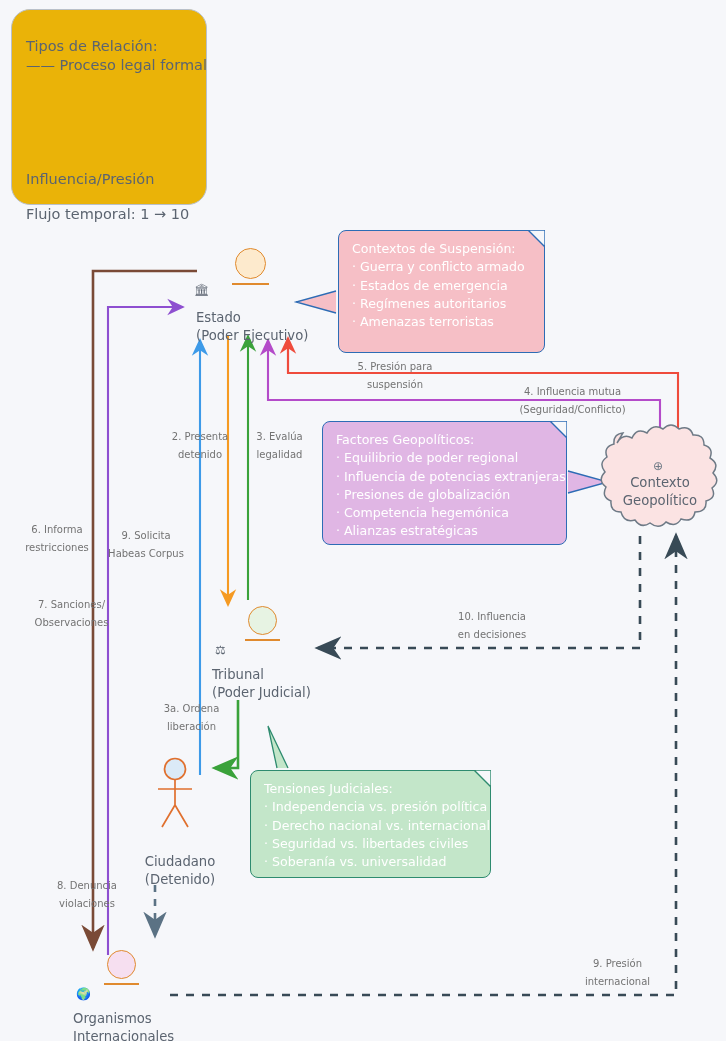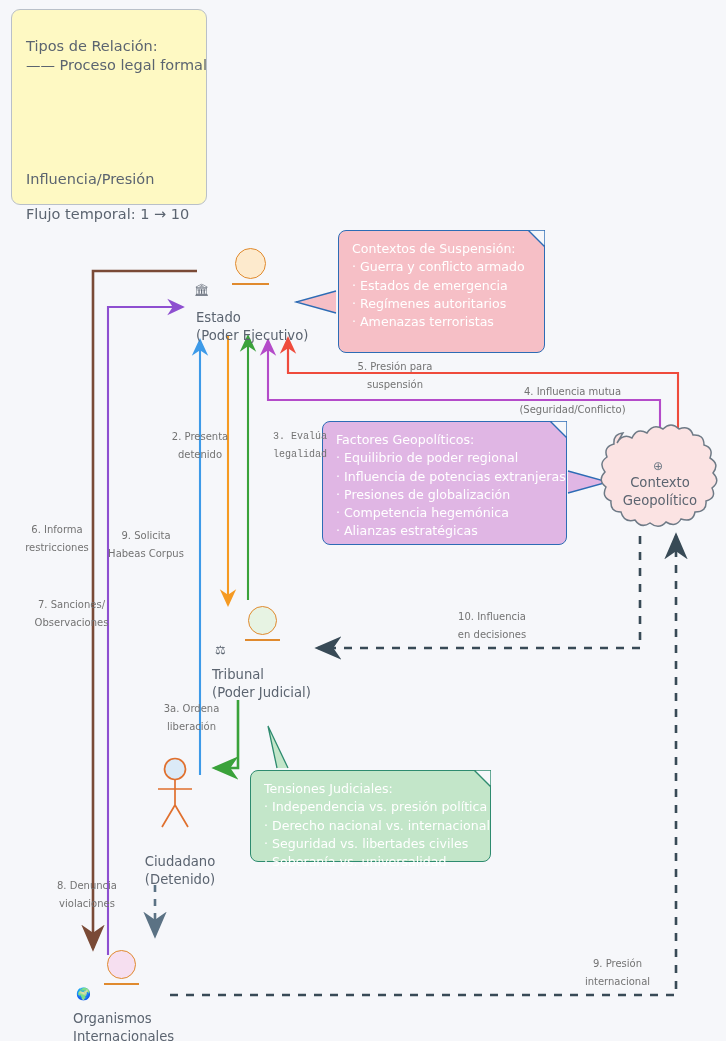--- a/index.html
+++ b/index.html
@@ -10,40 +10,40 @@
     color:#5b6470;
     overflow:hidden;
     position:relative;
   }
   #stage{position:absolute;left:0;top:0;width:726px;height:1041px;}
   svg.layer{position:absolute;left:0;top:0;width:726px;height:1041px;overflow:visible;}
 
   
   .legend{
     position:absolute;left:11px;top:9px;width:196px;height:196px;
-    background:#fef9c3;border:1.4px solid #b9c0c9;border-radius:9px;
+    background:#eab308;border:1.4px solid #b9c0c9;border-radius:19px;
     box-sizing:border-box;
   }
   .legend .ltxt{
     position:absolute;left:14px;font-size:14.5px;color:#5b6470;
     white-space:pre;line-height:20px;
   }
   .legend .l1{top:26px;}
   .legend .l2{top:45px;}
   .legend .l3{top:159px;}
   .legend .l4{top:194px;}
 
   
   .note{position:absolute;box-sizing:border-box;border-radius:8px;padding:9px 12px 26px 13px;}
   .note .ntitle,.note .nline{
     display:block;color:#ffffff;font-size:12.6px;line-height:18.3px;white-space:pre;
   }
   .note-pink{left:338px;top:230px;width:207px;height:123px;background:#f6bfc6;border:1.6px solid #2d6cb5;}
   .note-purple{left:322px;top:421px;width:245px;height:124px;background:#e0b6e4;border:1.6px solid #2d6cb5;}
-  .note-green{left:250px;top:770px;width:241px;height:92px;background:#c3e6c9;border:1.6px solid #2e8b6f;}
+  .note-green{left:250px;top:770px;width:241px;height:108px;background:#c3e6c9;border:1.6px solid #2e8b6f;}
 
   
   .fold{position:absolute;right:-1px;top:-1px;width:17px;height:17px;}
 
   
   .node{position:absolute;}
   .ncircle{
     position:absolute;border-radius:50%;border:1.7px solid #e08a2e;box-sizing:border-box;
   }
   .nbar{position:absolute;height:1.7px;background:#e08a2e;}
@@ -215,21 +215,21 @@
 
   <div class="node">
     <span class="cloud-icon" style="left:653px;top:459px;">⊕</span>
     <span class="cloud-label" style="left:610px;top:474px;width:100px;"><span>Contexto</span><br><span>Geopolítico</span></span>
   </div>
 
   <span class="elabel ta-c" style="left:86px;top:527px;width:120px;text-align:center;"><span>9. Solicita</span><br><span>Habeas Corpus</span></span>
 
   <span class="elabel ta-c" style="left:145px;top:428px;width:110px;text-align:center;"><span>2. Presenta</span><br><span>detenido</span></span>
 
-  <span class="elabel ta-c" style="left:232px;top:428px;width:95px;text-align:right;font-family:Liberation Mono, monospace;"><span>3. Evalúa</span><br><span>legalidad</span></span>
+  <span class="elabel ta-c" style="left:232px;top:428px;width:95px;text-align:center;"><span>3. Evalúa</span><br><span>legalidad</span></span>
 
   <span class="elabel ta-c" style="left:139px;top:700px;width:105px;text-align:center;"><span>3a. Ordena</span><br><span>liberación</span></span>
 
   <span class="elabel ta-c" style="left:480px;top:383px;width:185px;text-align:center;"><span>4. Influencia mutua</span><br><span>(Seguridad/Conflicto)</span></span>
 
   <span class="elabel ta-c" style="left:330px;top:358px;width:130px;text-align:center;"><span>5. Presión para</span><br><span>suspensión</span></span>
 
   <span class="elabel ta-c" style="left:2px;top:521px;width:110px;text-align:center;"><span>6. Informa</span><br><span>restricciones</span></span>
 
   <span class="elabel ta-c" style="left:14px;top:596px;width:115px;text-align:center;"><span>7. Sanciones/</span><br><span>Observaciones</span></span>

